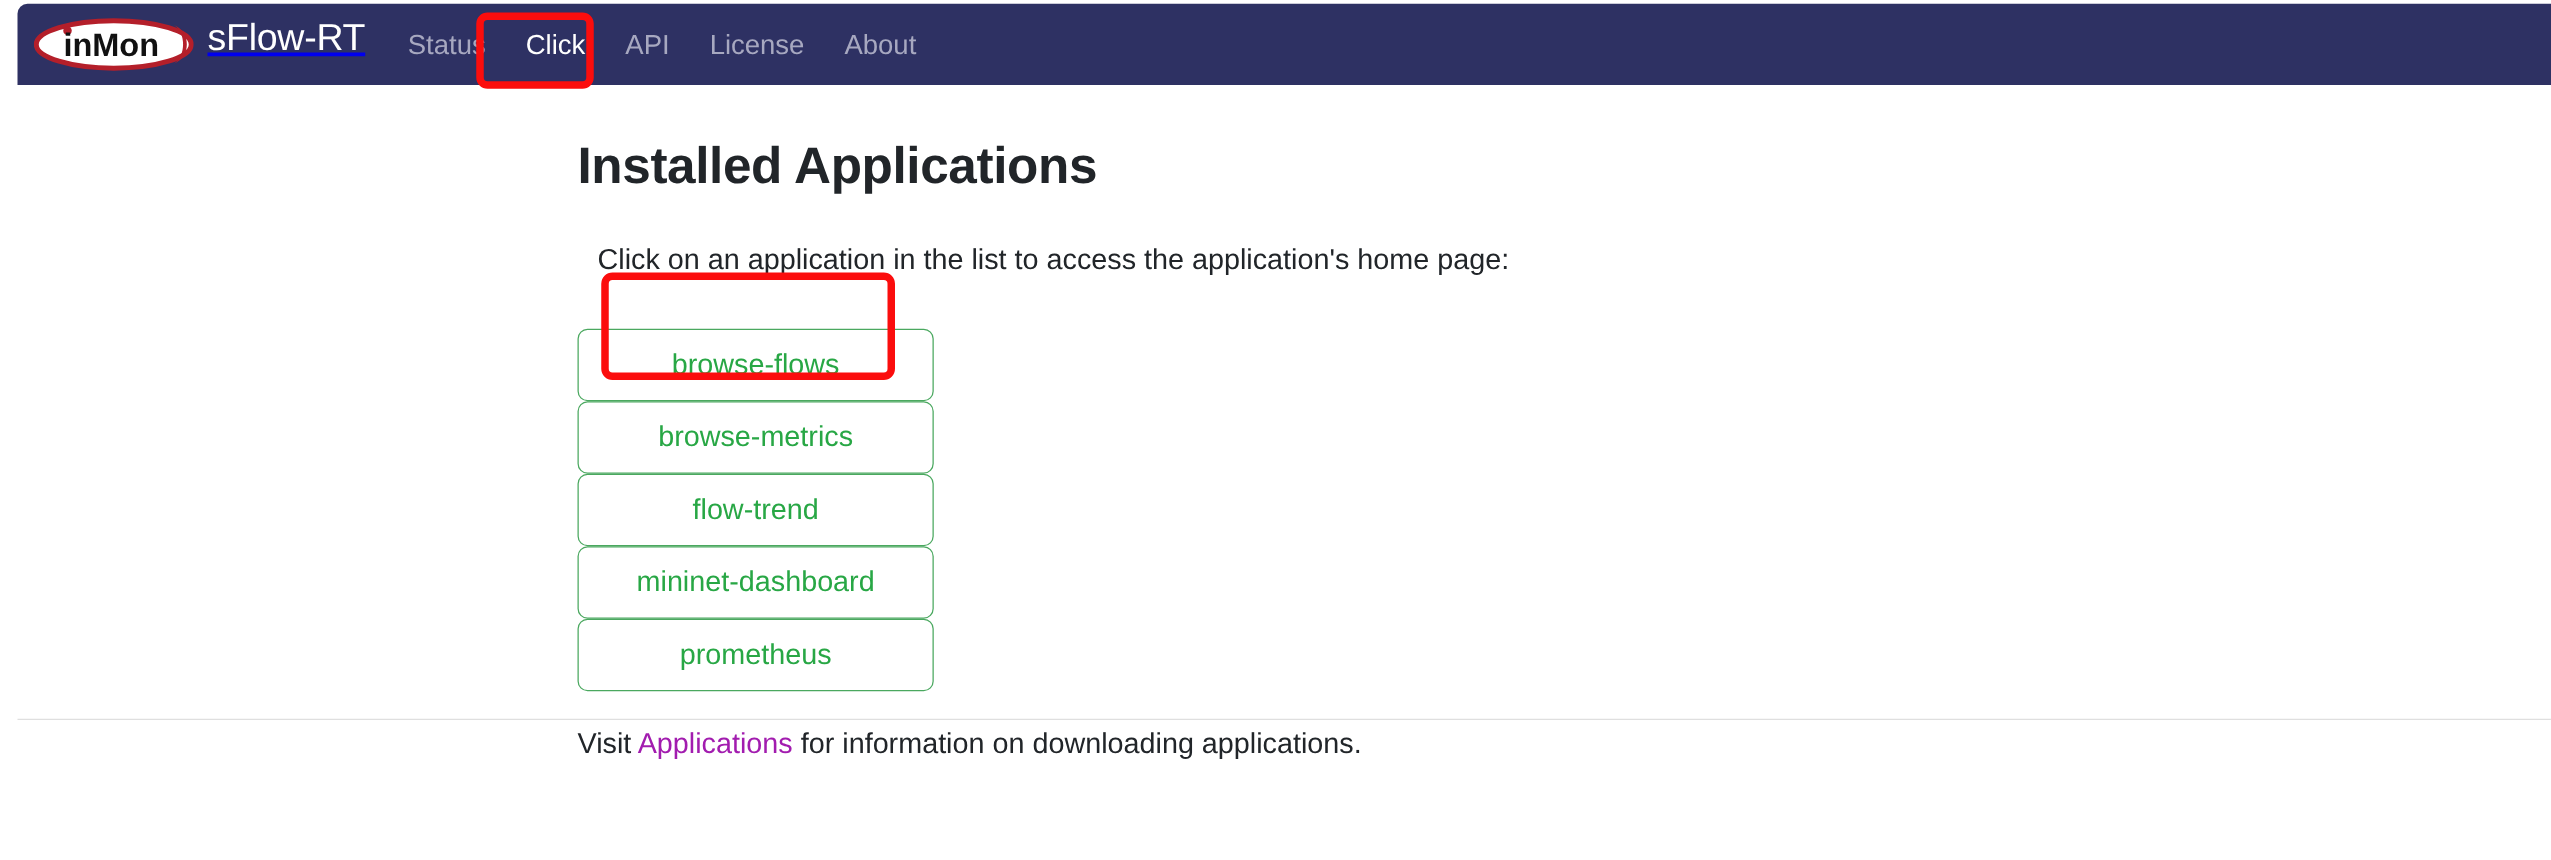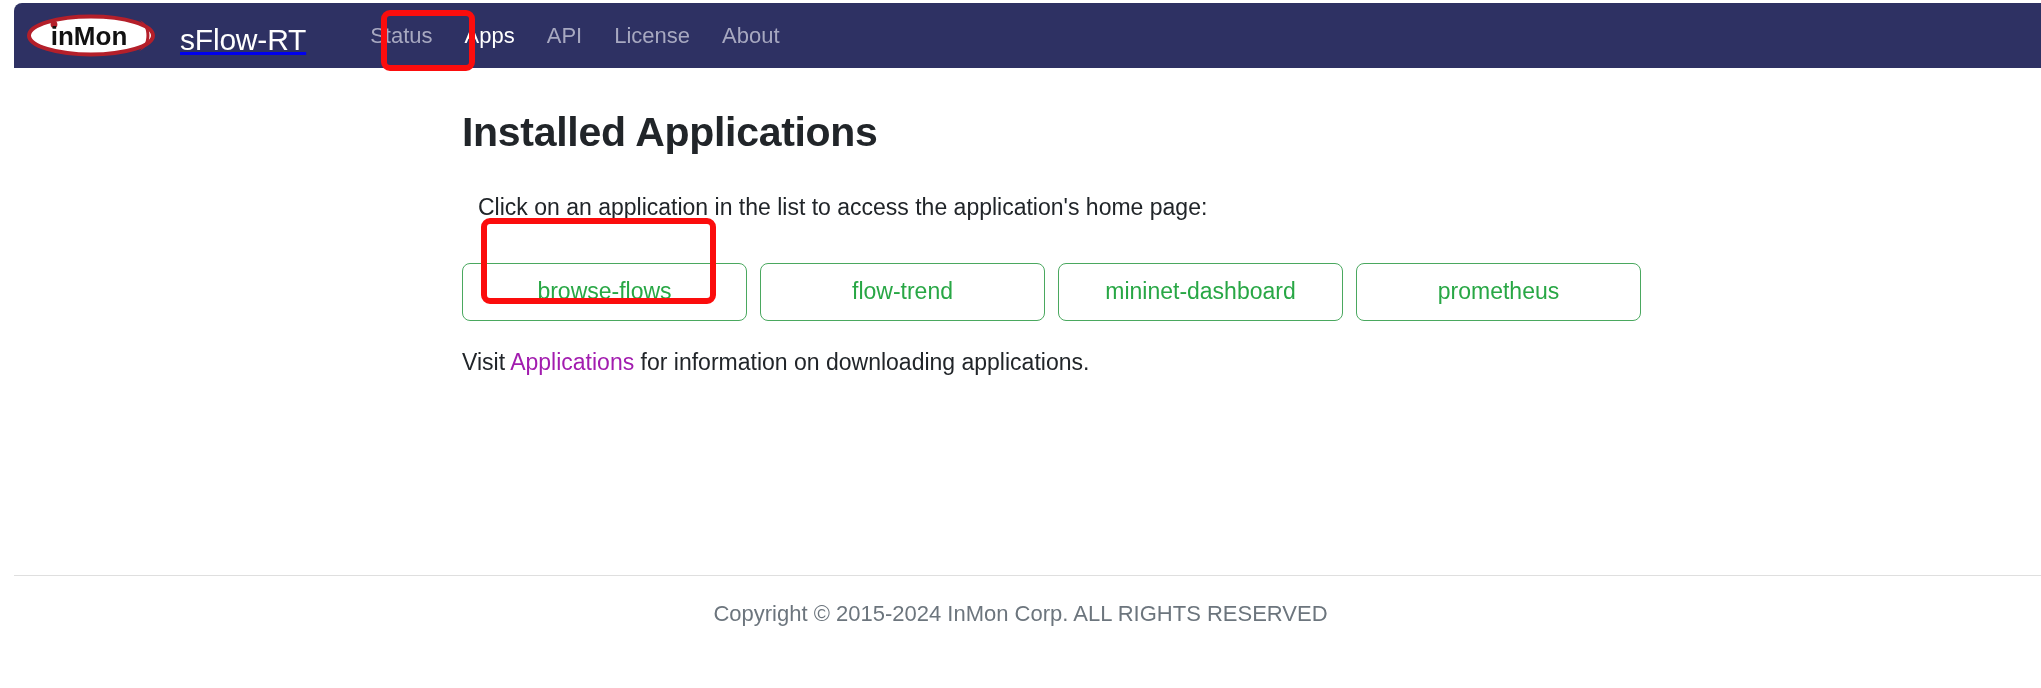--- a/index.html
+++ b/index.html
@@ -36,23 +36,23 @@
     background: #2e3163;
     border-top-left-radius: 8px;
     display: flex;
     align-items: center;
     box-sizing: border-box;
     padding-left: 13px;
   }
 
   .brand {
     display: flex;
-    align-items: flex-end;
-    gap: 25px;
-    margin-right: 42px;
+    align-items: flex-start;
+    gap: 11px;
+    margin-right: 12px;
   }
 
   .logo {
     position: relative;
     width: 128px;
     height: 43px;
     flex: 0 0 auto;
   }
   .logo svg { display: block; }
 
@@ -111,23 +111,23 @@
     margin: 16px;
     padding-top: 19px;
     font-size: 23px;
     font-weight: 400;
     color: #212529;
     line-height: 1.35;
   }
 
   .app-list {
     display: flex;
-    align-items: flex-end;
-    gap: 13px;
+    align-items: flex-start;
     padding-top: 24px;
+    flex-direction: column;
   }
 
   .app-btn {
     flex: 0 0 auto;
     min-width: 285px;
     box-sizing: border-box;
     padding: 13px 18px;
     text-align: center;
     font-size: 23px;
     color: #28a745;
@@ -198,47 +198,45 @@
           <path d="M112 6 C126 11, 126 32, 112 37 C122 31, 122 12, 112 6 Z" fill="#b41f2a"></path>
           <circle cx="27" cy="10.5" r="3.4" fill="#b41f2a"></circle>
           <text x="62" y="31" font-family="'Liberation Sans', sans-serif" font-size="26" font-weight="700" fill="#111111" text-anchor="middle">inMon</text>
         </svg>
       </span>
       <span class="brand-name">sFlow-RT</span>
     </a>
 
     <nav class="nav-links">
       <a class="nav-link" href="#">Status</a>
-      <a class="nav-link active" href="#">Apps</a>
+      <a class="nav-link active" href="#">Click</a>
       <a class="nav-link" href="#">API</a>
       <a class="nav-link" href="#">License</a>
       <a class="nav-link" href="#">About</a>
     </nav>
   </div>
 
   <div id="content">
     <div class="container">
 
       <h1 class="page-title">Installed Applications</h1>
 
       <p class="lede">Click on an application in the list to access the application's home page:</p>
 
       <div class="app-list">
         <a class="app-btn" href="#">browse-flows</a>
+        <a class="app-btn" href="#">browse-metrics</a>
         <a class="app-btn" href="#">flow-trend</a>
         <a class="app-btn" href="#">mininet-dashboard</a>
         <a class="app-btn" href="#">prometheus</a>
       </div>
 
       <p class="visit"><span>Visit </span><a href="#">Applications</a><span> for information on downloading applications.</span></p>
 
     </div>
   </div>
 
   <div id="footer-rule"></div>
-  <div id="footer">
-    <span>Copyright © 2015-2024 InMon Corp. ALL RIGHTS RESERVED</span>
-  </div>
 
   <div class="annot" id="annot-apps"></div>
   <div class="annot" id="annot-browse"></div>
 
 </div>
 
 </body></html>

